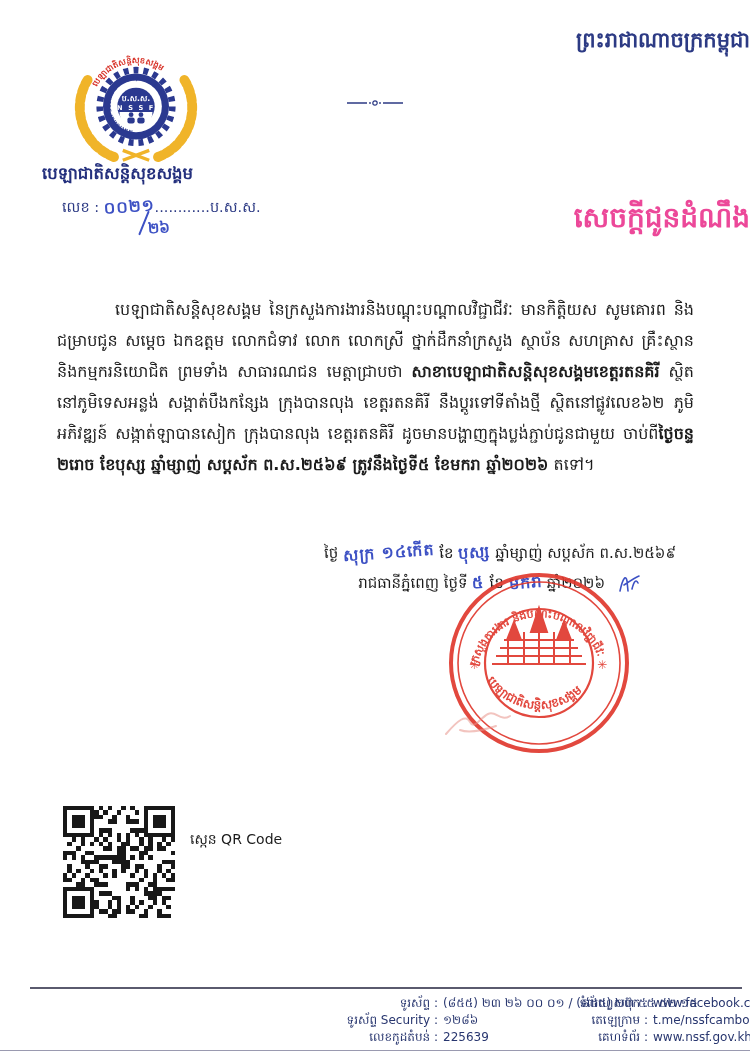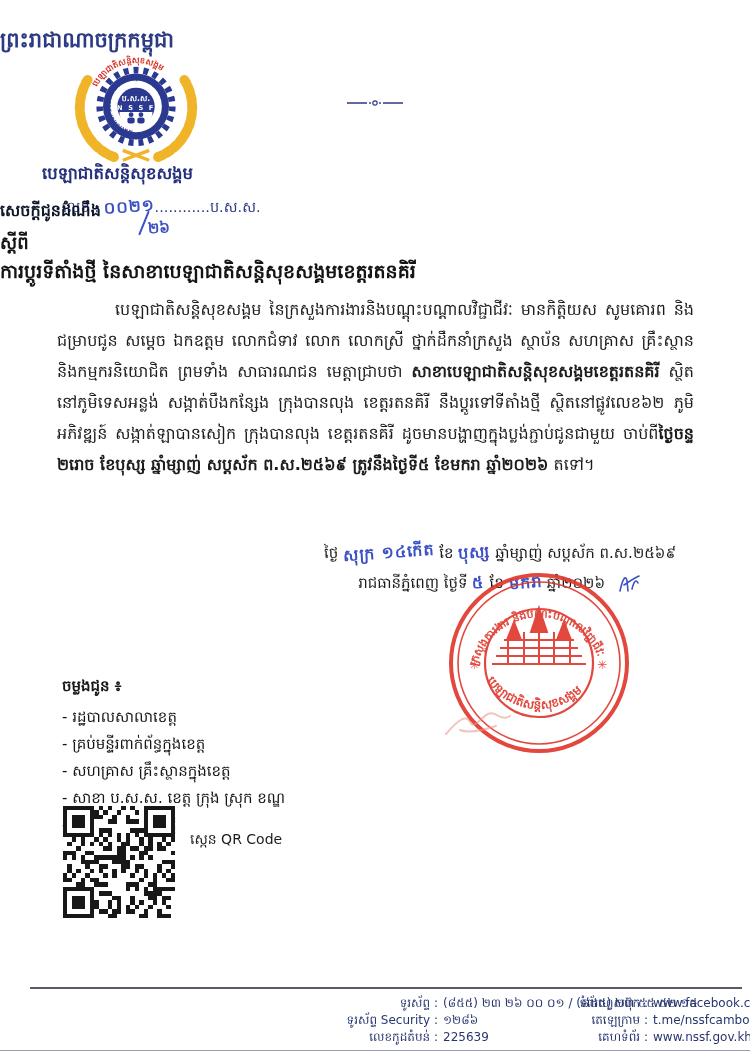--- a/index.html
+++ b/index.html
@@ -2,35 +2,35 @@
 <html><head>
 <meta charset="utf-8">
 <style>
   html,body{margin:0;padding:0;background:#e8e8e8;}
   .page{
     position:relative;width:750px;height:1056px;margin:0 auto;
     background:#ffffff;overflow:hidden;
     font-family:"DejaVu Sans",sans-serif;color:#1c1c1c;
   }
   .abs{position:absolute;}
-  .center{text-align:left;}
+  .center{text-align:right;}
   
   .kingdom1{top:26px;left:0;width:100%;font-size:21px;font-weight:bold;color:#2c3a84;}
   .kingdom2{top:62px;left:0;width:100%;font-size:19px;font-weight:bold;color:#2c3a84;}
   .divider{top:99px;left:345px;width:60px;height:8px;}
   
   .logo{top:36px;left:70px;width:132px;height:132px;}
   .orgname{top:163px;left:42px;width:230px;font-size:16.5px;font-weight:bold;color:#232f7d;}
   .refline{top:196px;left:62px;font-size:14.5px;color:#2c3a84;white-space:nowrap;}
   .hw{color:#3d51c4;}
   .hw-num{display:inline-block;transform:rotate(-4deg);font-size:16px;font-weight:bold;letter-spacing:1px;}
   .hw-slash{top:210px;left:143px;width:2px;height:26px;background:#3d51c4;transform:rotate(22deg);border-radius:2px;}
   .hw-sub{top:218px;left:148px;font-size:15px;font-weight:bold;color:#3d51c4;transform:rotate(-3deg);}
   
-  .title1{top:200px;left:0;width:100%;font-size:16px;font-weight:bold;color:#0f172a;}
+  .title1{top:200px;left:0;width:100%;font-size:28px;font-weight:bold;color:#ec4899;}
   .title2{top:231px;left:0;width:100%;font-size:18px;font-weight:bold;color:#141414;}
   .title3{top:259px;left:0;width:100%;font-size:19px;font-weight:bold;color:#141414;}
   
   .body-p{position:absolute;left:57px;width:637px;font-size:16px;line-height:31px;
     text-align:justify;text-indent:58px;margin:0;color:#1c1c1c;}
   .p1{top:294px;}
   .p2{top:474px;}
   
   .dateblock{top:538px;left:295px;width:410px;text-align:center;font-size:15px;color:#1c1c1c;}
   .dateblock .row{line-height:30px;white-space:nowrap;}
@@ -108,22 +108,20 @@
 
   <div class="abs orgname">បេឡាជាតិសន្តិសុខសង្គម</div>
   <div class="abs refline">
     <span>លេខ :</span>
     <span class="hw hw-num">០០២១</span><span>............</span><span>ប.ស.ស.</span>
   </div>
   <div class="abs hw-slash"></div>
   <div class="abs hw-sub">២៦</div>
 
   <div class="abs center title1">សេចក្តីជូនដំណឹង</div>
-  <div class="abs center title2">ស្តីពី</div>
-  <div class="abs center title3">ការប្ដូរទីតាំងថ្មី នៃសាខាបេឡាជាតិសន្តិសុខសង្គមខេត្តរតនគិរី</div>
 
   <p class="body-p p1"><span>បេឡាជាតិសន្តិសុខសង្គម នៃក្រសួងការងារនិងបណ្ដុះបណ្ដាលវិជ្ជាជីវៈ មានកិត្តិយស សូមគោរព និងជម្រាបជូន សម្ដេច ឯកឧត្តម លោកជំទាវ លោក លោកស្រី ថ្នាក់ដឹកនាំក្រសួង ស្ថាប័ន សហគ្រាស គ្រឹះស្ថាន និងកម្មករនិយោជិត ព្រមទាំង សាធារណជន មេត្តាជ្រាបថា </span><b>សាខាបេឡាជាតិសន្តិសុខសង្គមខេត្តរតនគិរី</b><span> ស្ថិតនៅភូមិទេសអន្លង់ សង្កាត់បឹងកន្សែង ក្រុងបានលុង ខេត្តរតនគិរី នឹងប្ដូរទៅទីតាំងថ្មី ស្ថិតនៅផ្លូវលេខ៦២ ភូមិអភិវឌ្ឍន៍ សង្កាត់ឡាបានសៀក ក្រុងបានលុង ខេត្តរតនគិរី ដូចមានបង្ហាញក្នុងប្លង់ភ្ជាប់ជូនជាមួយ ចាប់ពី</span><b>ថ្ងៃចន្ទ ២រោច ខែបុស្ស ឆ្នាំម្សាញ់ សប្តស័ក ព.ស.២៥៦៩ ត្រូវនឹងថ្ងៃទី៥ ខែមករា ឆ្នាំ២០២៦</b><span> តទៅ។</span></p>
 
   <div class="abs dateblock">
     <div class="row">
       <span>ថ្ងៃ</span>
       <span class="hw hw-num">សុក្រ ១៤កើត</span>
       <span>ខែ</span>
       <span class="hw hw-num">បុស្ស</span>
       <span>ឆ្នាំម្សាញ់ សប្តស័ក ព.ស.២៥៦៩</span>
@@ -161,28 +159,20 @@
       <path d="M68 52 L75 70 L61 70 Z" fill="#E0392E"></path>
       <path d="M118 52 L125 70 L111 70 Z" fill="#E0392E"></path>
       <path d="M58 70 H128 M54 78 H132 M50 86 H136 M46 94 H140"></path>
       <path d="M62 70 V94 M78 62 V94 M93 62 V94 M108 62 V94 M124 70 V94"></path>
     </g>
   </svg>
   <svg class="abs sig" viewBox="0 0 90 46">
     <path d="M6 34 C18 20 26 14 30 22 C34 30 40 18 48 14 C56 10 60 22 70 16 M20 30 C30 34 44 30 56 26" stroke="#e8948b" stroke-width="2" fill="none" stroke-linecap="round"></path>
   </svg>
 
-  <div class="abs cc">
-    <div class="hd">ចម្លងជូន ៖</div>
-    <div class="it">- រដ្ឋបាលសាលាខេត្ត</div>
-    <div class="it">- គ្រប់មន្ទីរពាក់ព័ន្ធក្នុងខេត្ត</div>
-    <div class="it">- សហគ្រាស គ្រឹះស្ថានក្នុងខេត្ត</div>
-    <div class="it">- សាខា ប.ស.ស. ខេត្ត ក្រុង ស្រុក ខណ្ឌ</div>
-    <div class="it">- ឯកសារ កាលប្បវត្តិ</div>
-  </div>
 
   <div class="abs qrwrap">
     <div class="qr">
         <i style="grid-row:1;grid-column:1"></i>
         <i style="grid-row:1;grid-column:2"></i>
         <i style="grid-row:1;grid-column:3"></i>
         <i style="grid-row:1;grid-column:4"></i>
         <i style="grid-row:1;grid-column:5"></i>
         <i style="grid-row:1;grid-column:6"></i>
         <i style="grid-row:1;grid-column:7"></i>

